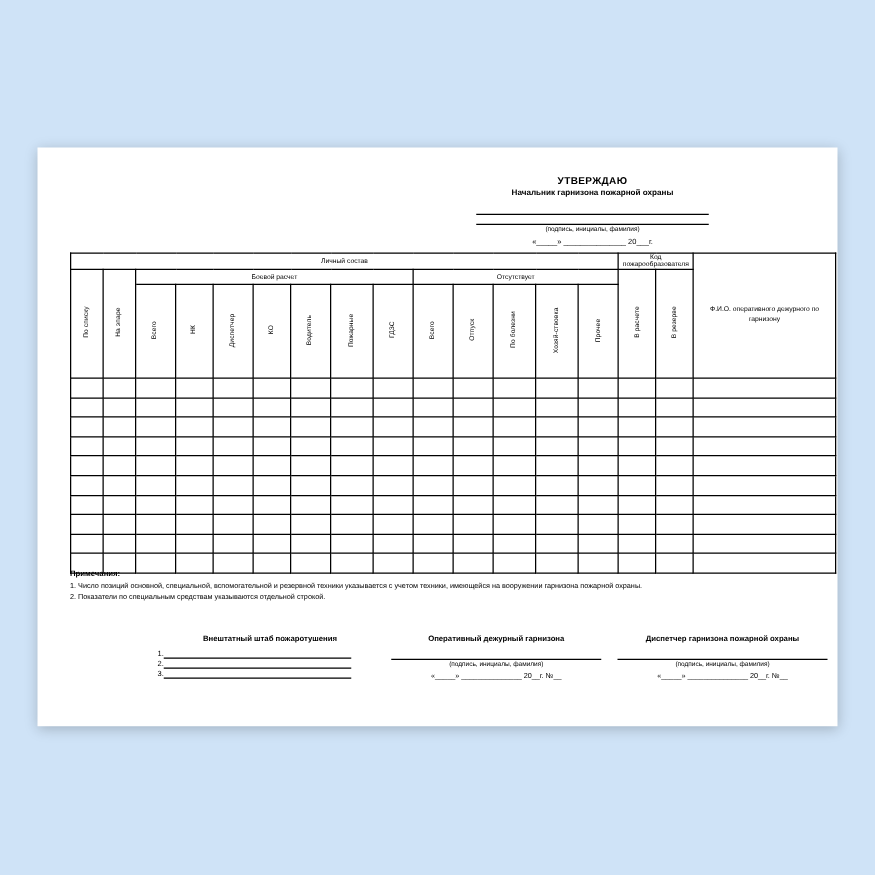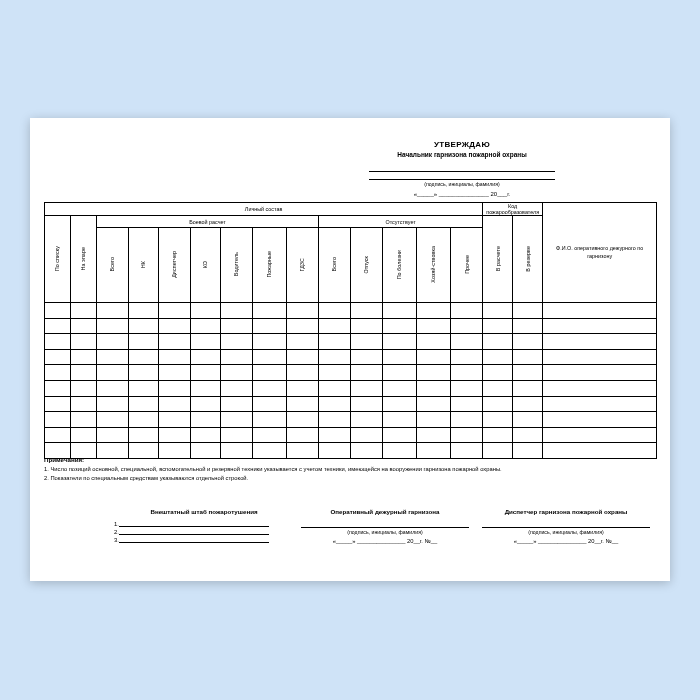--- a/index.html
+++ b/index.html
@@ -17,21 +17,21 @@
     position: absolute;
     left: 30px;
     top: 118px;
     width: 640px;
     height: 463px;
     background: #ffffff;
     box-shadow: 0 2px 10px rgba(0,0,0,0.22);
   }
   .sheet {
     position: absolute;
-    left: 0;
+    left: 12px;
     top: 0;
     width: 565px;
     height: 463px;
     padding: 0;
     box-sizing: border-box;
   }
   
   .approve {
     position: absolute;
     right: 38px;

